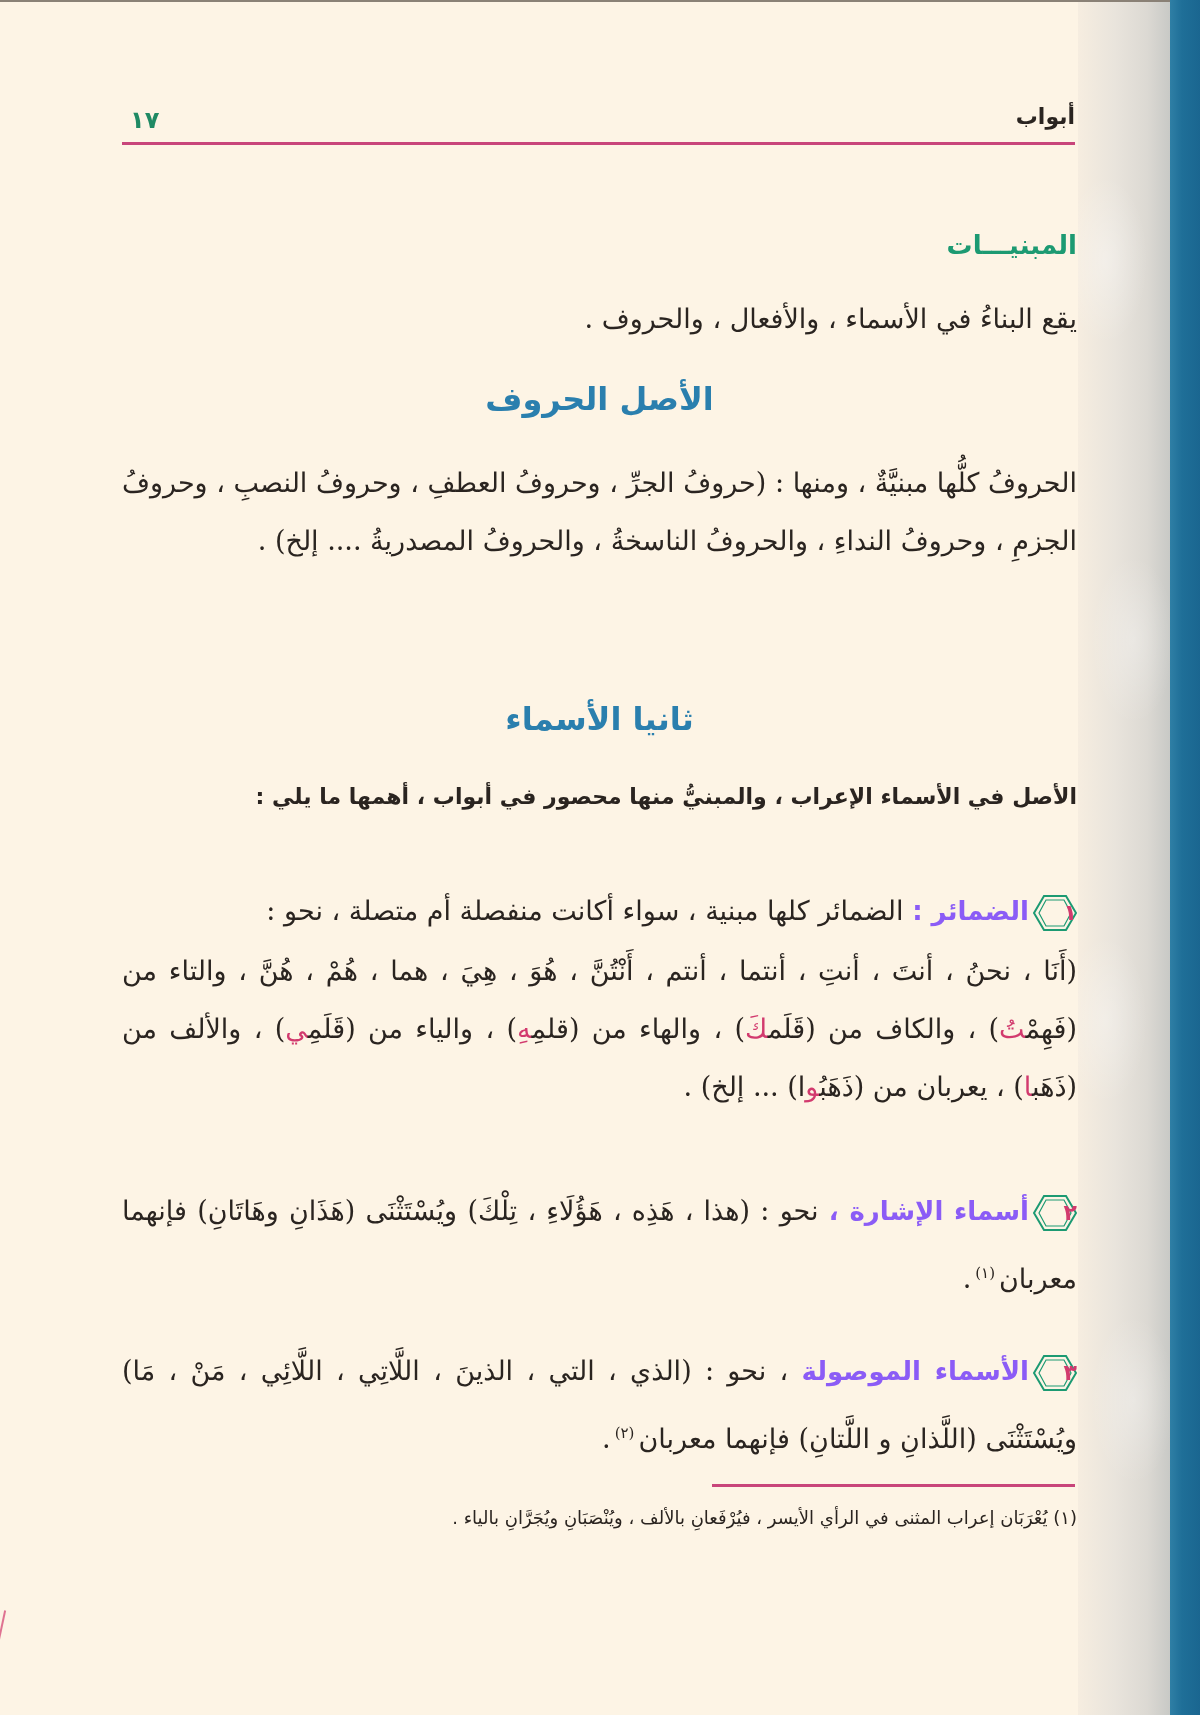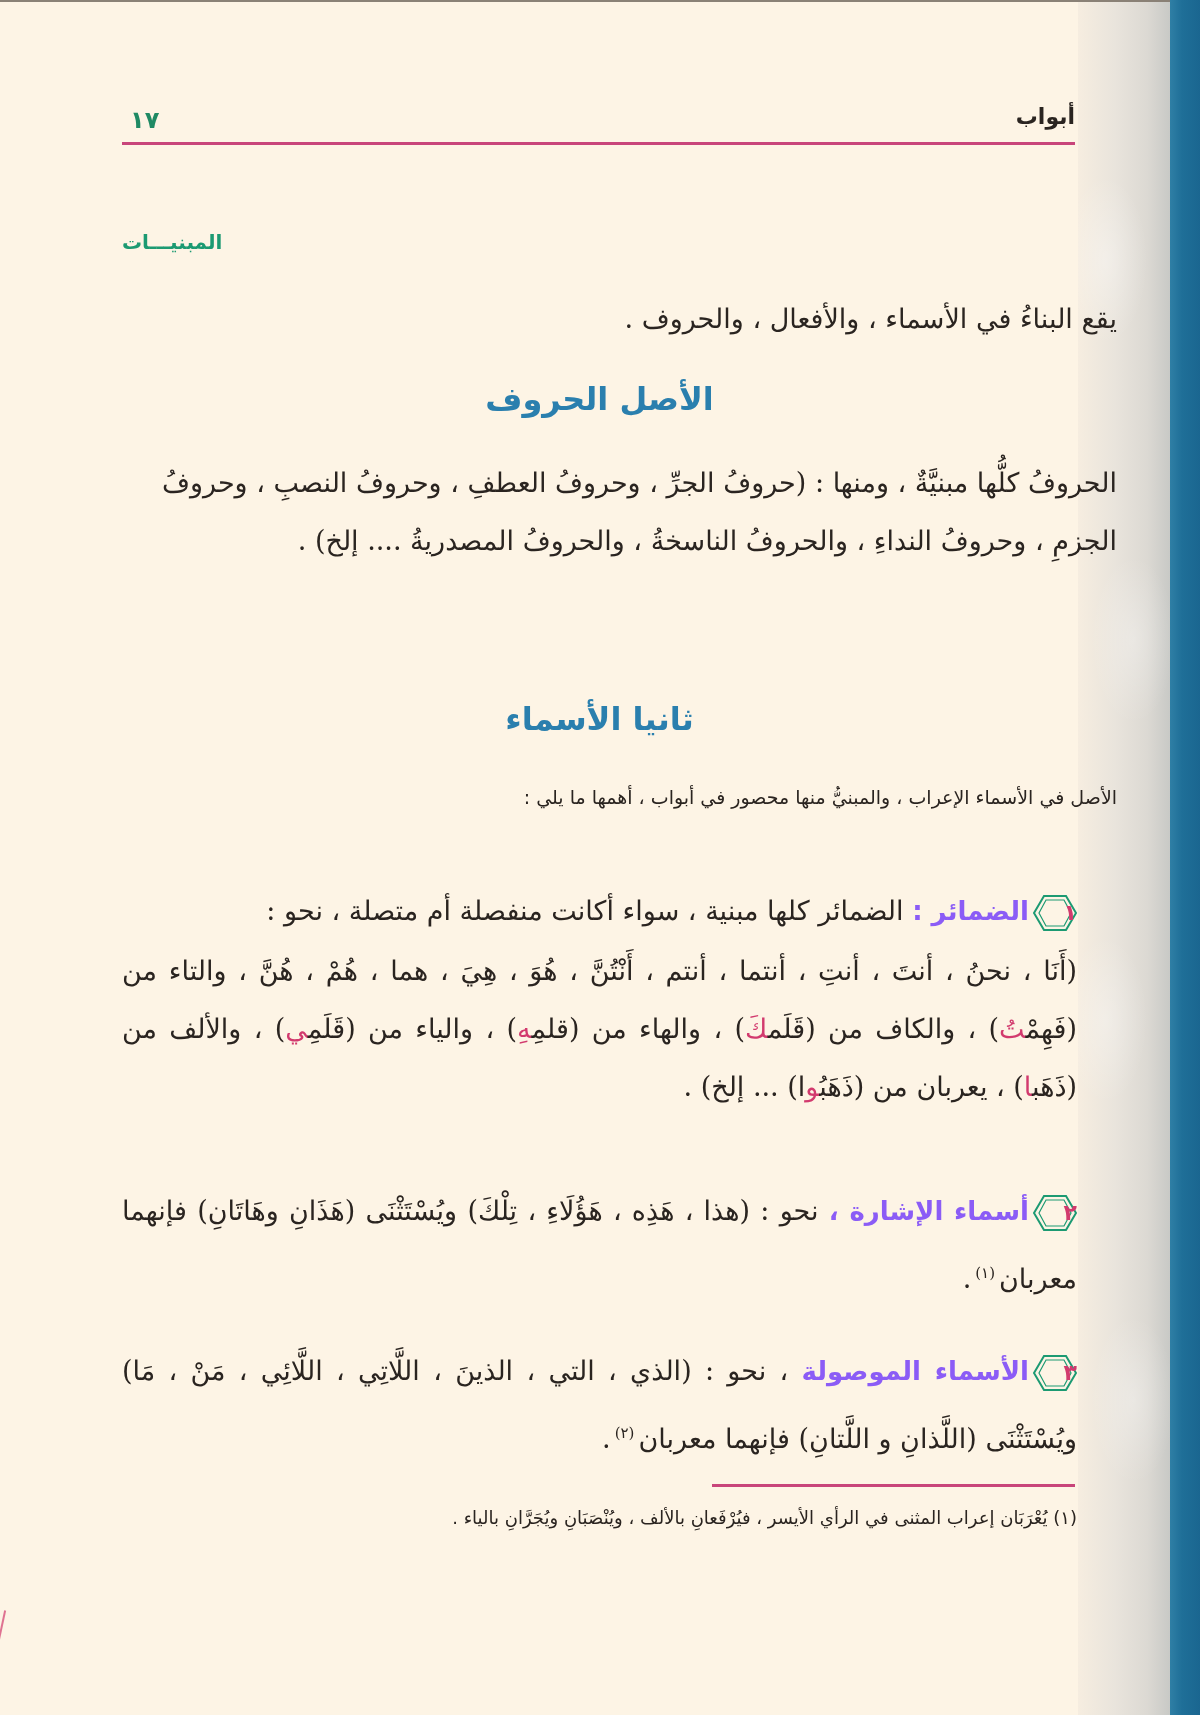--- a/index.html
+++ b/index.html
@@ -78,25 +78,25 @@
       position: absolute;
       left: 0; right: 0; top: 42px;
       height: 3px;
       background: #c8457a;
     }
 
     .h-main {
       position: absolute;
       top: 230px;
       left: 122px; width: 955px;
-      text-align: left;
-      direction: rtl;
-      font-family: "DejaVu Sans", sans-serif;
-      font-weight: bold;
-      font-size: 20px;
+      text-align: right;
+      direction: rtl;
+      font-family: "DejaVu Sans", sans-serif;
+      font-weight: bold;
+      font-size: 26px;
       color: #1c9a72;
       letter-spacing: 1px;
     }
     .h-sub {
       position: absolute;
       left: 122px; width: 955px;
       text-align: center;
       direction: rtl;
       font-family: "DejaVu Sans", sans-serif;
       font-weight: bold;
@@ -108,26 +108,25 @@
       position: absolute;
       left: 122px;
       width: 955px;
       direction: rtl;
       text-align: justify;
       text-align-last: right;
       font-family: "DejaVu Serif", serif;
       font-size: 27px;
       line-height: 58px;
       color: #2a2420;
-      margin-left: 40px;
     }
     .para.bold {
       font-family: "DejaVu Sans", sans-serif;
-      font-weight: normal;
-      font-size: 19px;
+      font-weight: bold;
+      font-size: 22px;
     }
 
     .item {
       position: absolute;
       left: 122px;
       width: 955px;
       direction: rtl;
       text-align: justify;
       text-align-last: right;
       font-family: "DejaVu Serif", serif;

